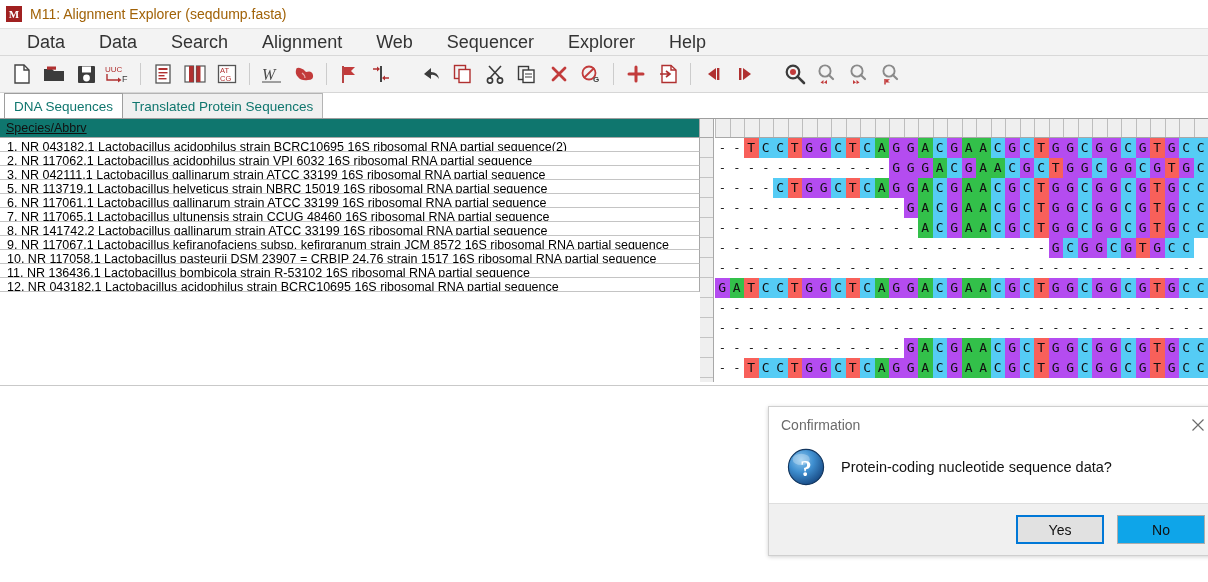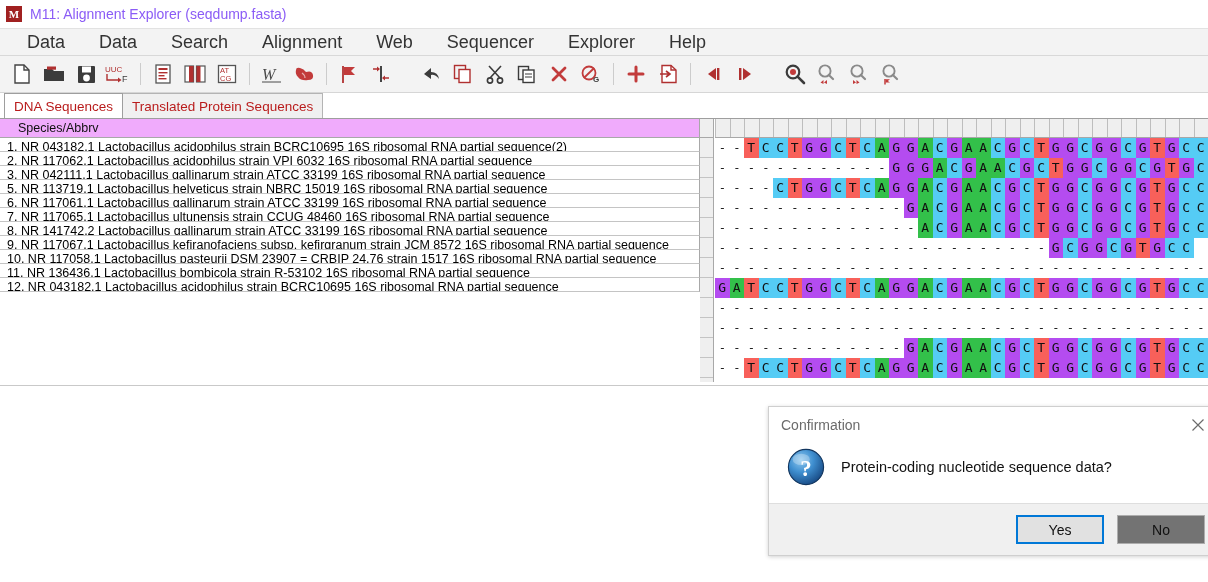--- a/index.html
+++ b/index.html
@@ -34,21 +34,21 @@
     font-size: 11px;
     font-weight: bold;
     line-height: 16px;
     text-align: center;
     margin-right: 8px;
     font-family: "Liberation Serif", serif;
     flex: none;
   }
   .title-text {
     font-size: 14px;
-    color: #8b5cf6;
+    color: #a16207;
     white-space: nowrap;
   }
 
   
   .menubar {
     height: 28px;
     background: #f3f3f3;
     border-top: 1px solid #e2e2e2;
     border-bottom: 1px solid #d8d8d8;
     display: flex;
@@ -92,21 +92,21 @@
   .tabstrip {
     height: 25px;
     background: #ffffff;
     display: flex;
     align-items: flex-end;
     padding-left: 4px;
     position: relative;
   }
   .tab {
     font-size: 13.5px;
-    color: #b91c1c;
+    color: #0f766e;
     padding: 4px 9px 4px 9px;
     height: 25px;
     line-height: 17px;
     border: 1px solid #b4b4b4;
     border-bottom: none;
     background: #f0f0f0;
     white-space: nowrap;
     cursor: default;
     margin-right: -1px;
   }
@@ -127,27 +127,28 @@
     overflow: hidden;
   }
   .name-col {
     position: absolute;
     left: 0; top: 0;
     width: 700px;
     height: 264px;
   }
   .col-header {
     height: 19px;
-    background: #f0abfc;
+    background: #0f766e;
     border-bottom: 1px solid #a8a8a8;
     border-right: 1px solid #a8a8a8;
     font-size: 12.5px;
     color: #111111;
-    padding: 2px 0 0 18px;
+    padding: 2px 0 0 6px;
     box-sizing: border-box;
+    text-decoration: underline;
   }
   .name-row {
     height: 14px;
     border-bottom: 1px solid #c4c4c4;
     border-right: 1px solid #a8a8a8;
     font-size: 12.5px;
     color: #000000;
     padding: 2px 0 4px 7px;
     white-space: nowrap;
     overflow: hidden;
@@ -282,21 +283,21 @@
     display: flex;
     align-items: center;
     justify-content: flex-end;
     padding-right: 14px;
     flex: none;
   }
   .dlg-btn {
     width: 88px; height: 29px;
     font-size: 14px;
     color: #111111;
-    background: #737373;
+    background: #0ea5e9;
     border: 1px solid #adadad;
     margin-left: 13px;
     cursor: default;
     font-family: "Liberation Sans", sans-serif;
   }
   .dlg-btn.primary {
     background: #e1e1e1;
     border: 2px solid #0078d7;
   }
 </style>

